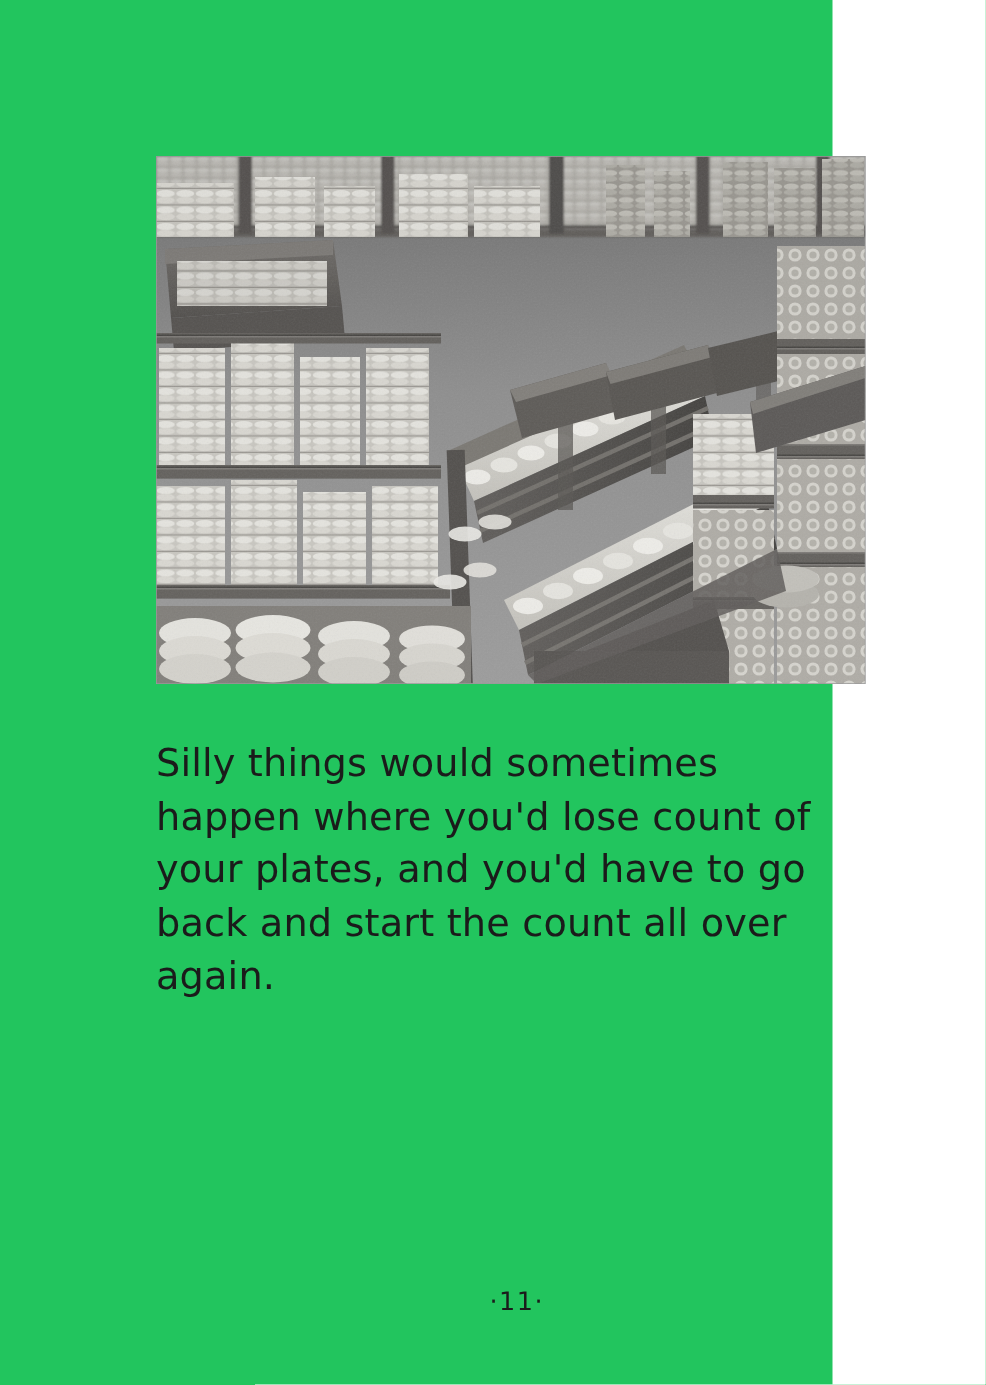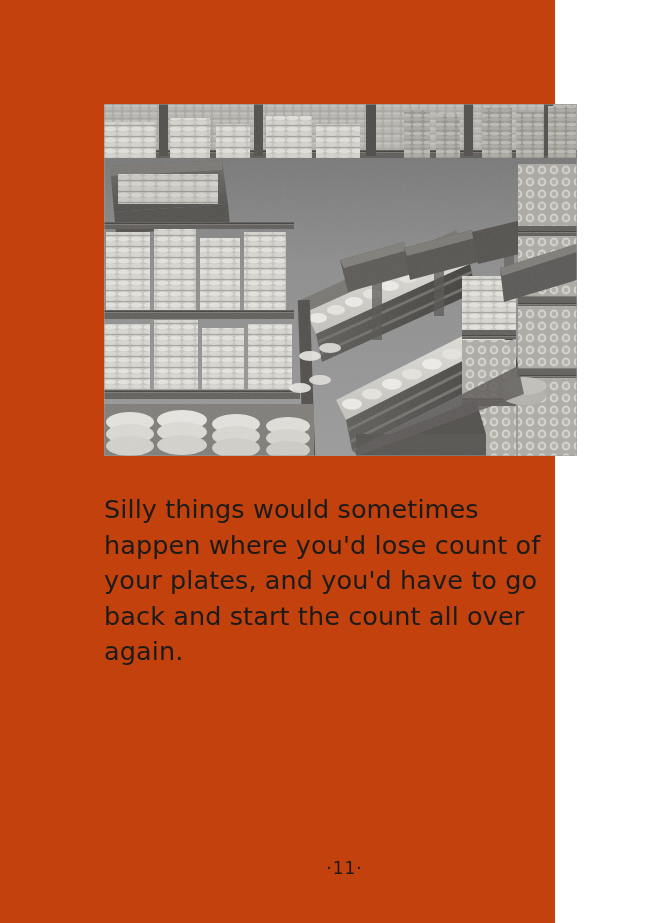--- a/index.html
+++ b/index.html
@@ -12,21 +12,21 @@
     height: 923px;
     font-family: "DejaVu Sans", sans-serif;
     position: relative;
     overflow: hidden;
   }
   .page {
     position: absolute;
     left: 0; top: 0;
     width: 555px;
     height: 923px;
-    background: #c2410c;
+    background: #22c55e;
   }
 
   
   .photo-wrap {
     position: absolute;
     left: 104px;
     top: 104px;
     width: 473px;
     height: 352px;
     overflow: hidden;

